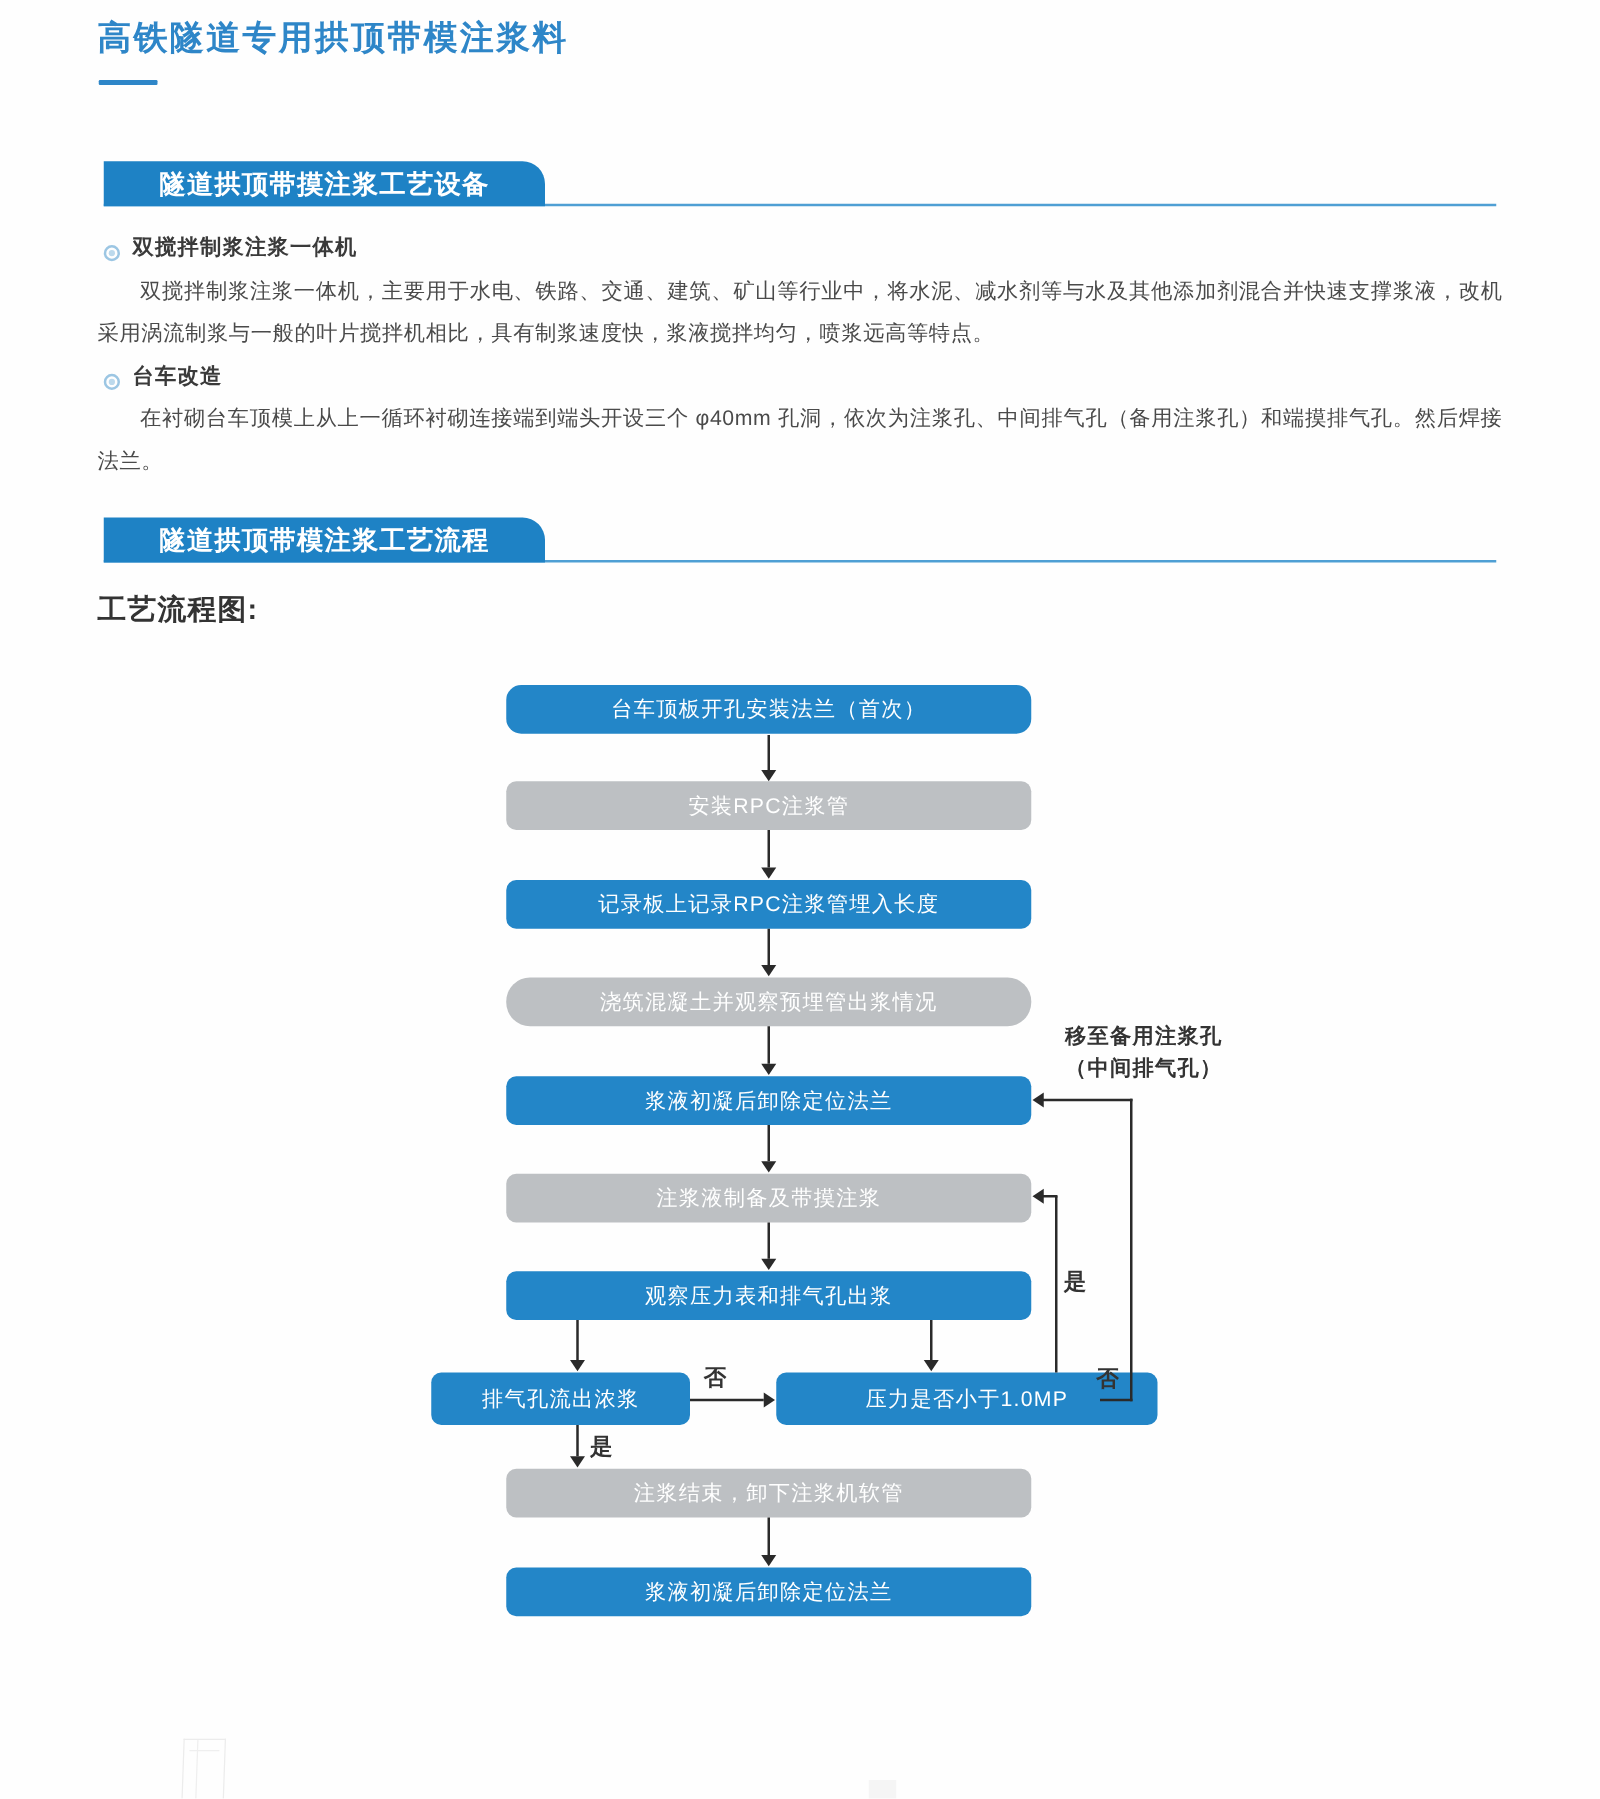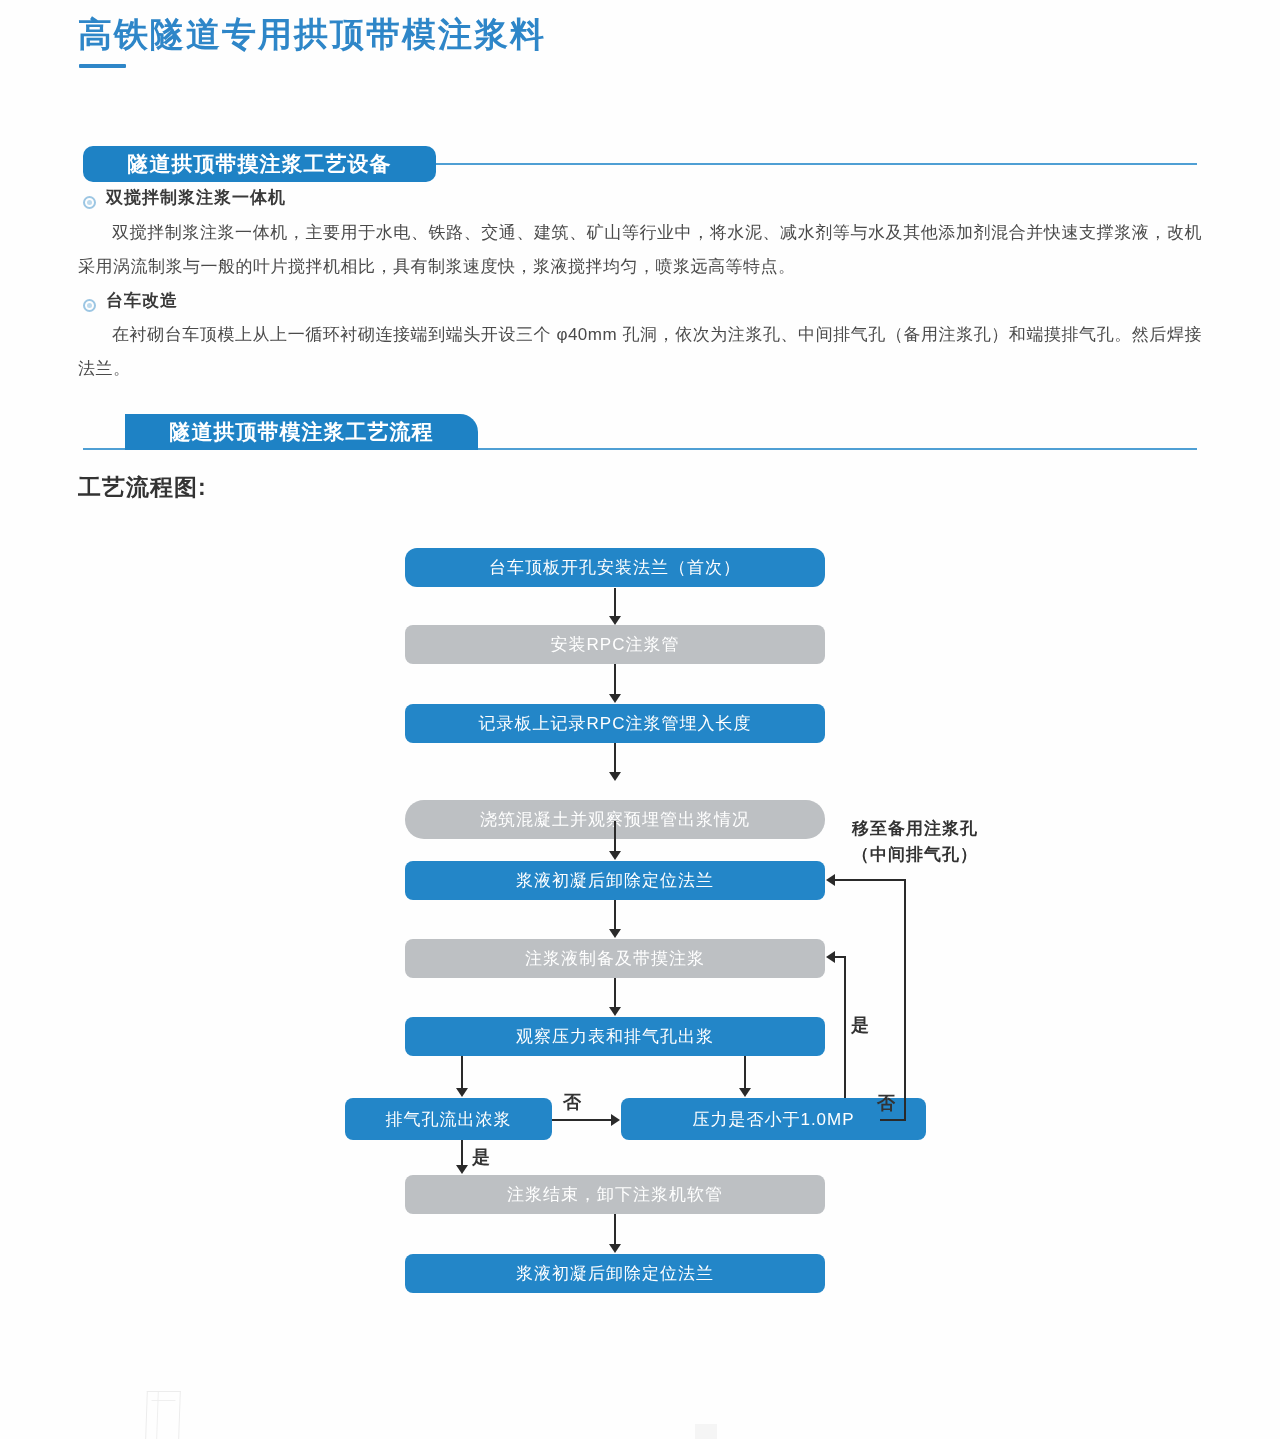--- a/index.html
+++ b/index.html
@@ -9,21 +9,21 @@
     --node-gray:#bdc0c3;
     --rule-blue:#4f9fd4;
     --arrow-dark:#2a2a2a;
   }
   *{margin:0;padding:0;box-sizing:border-box;}
   html,body{background:#ffffff;}
   body{font-family:"Liberation Sans","DejaVu Sans",sans-serif;}
   .page{position:relative;width:1280px;height:1439px;background:#fefefe;overflow:hidden;}
 
   
-  .doc-title{position:absolute;left:78px;top:12px;font-size:34px;font-weight:bold;
+  .doc-title{position:absolute;left:78px;top:12px;font-size:27px;font-weight:bold;
     color:var(--title-blue);letter-spacing:2px;}
   .title-underline{position:absolute;left:79px;top:64px;width:47px;height:4px;
     background:var(--title-blue);border-radius:1px;}
 
   
   .banner{position:absolute;left:83px;width:353px;height:36px;background:var(--banner-blue);
     border-radius:0 18px 0 0;color:#ffffff;font-size:21px;font-weight:bold;
     display:flex;align-items:center;justify-content:center;letter-spacing:1px;z-index:2;}
   .banner-rule{position:absolute;left:83px;width:1114px;height:2px;background:var(--rule-blue);z-index:1;}
 
@@ -72,43 +72,43 @@
   .footer-smudge{position:absolute;left:695px;top:1424px;width:22px;height:15px;background:#f5f5f5;}
 </style>
 </head>
 <body>
 
 <div class="page">
 
   <div class="doc-title">高铁隧道专用拱顶带模注浆料</div>
   <div class="title-underline"></div>
 
-  <div class="banner" style="top:146px;border-radius:10px;">隧道拱顶带摸注浆工艺设备</div>
+  <div class="banner" style="top:129px;">隧道拱顶带摸注浆工艺设备</div>
   <div class="banner-rule" style="top:163px;"></div>
 
   <div class="bullet-row" style="top:186px;">
     <span class="bullet-icon"></span>
     <span class="bullet-heading">双搅拌制浆注浆一体机</span>
   </div>
   <div class="para" style="top:216px;">双搅拌制浆注浆一体机，主要用于水电、铁路、交通、建筑、矿山等行业中，将水泥、减水剂等与水及其他添加剂混合并快速支撑浆液，改机采用涡流制浆与一般的叶片搅拌机相比，具有制浆速度快，浆液搅拌均匀，喷浆远高等特点。</div>
 
   <div class="bullet-row" style="top:289px;">
     <span class="bullet-icon"></span>
     <span class="bullet-heading">台车改造</span>
   </div>
   <div class="para" style="top:318px;">在衬砌台车顶模上从上一循环衬砌连接端到端头开设三个 φ40mm 孔洞，依次为注浆孔、中间排气孔（备用注浆孔）和端摸排气孔。然后焊接法兰。</div>
 
-  <div class="banner" style="top:414px;margin-left:42px;">隧道拱顶带模注浆工艺流程</div>
+  <div class="banner" style="top:414px;">隧道拱顶带模注浆工艺流程</div>
   <div class="banner-rule" style="top:448px;"></div>
   <div class="flow-label" style="top:472px;">工艺流程图:</div>
 
   <div class="node std blue" style="top:548px;border-radius:12px;">台车顶板开孔安装法兰（首次）</div>
   <div class="node std gray" style="top:625px;">安装RPC注浆管</div>
   <div class="node std blue" style="top:704px;">记录板上记录RPC注浆管埋入长度</div>
-  <div class="node std gray" style="top:800px;border-radius:19px;">浇筑混凝土并观察预埋管出浆情况</div>
+  <div class="node std gray" style="top:782px;border-radius:19px;">浇筑混凝土并观察预埋管出浆情况</div>
   <div class="node std blue" style="top:861px;">浆液初凝后卸除定位法兰</div>
   <div class="node std gray" style="top:939px;">注浆液制备及带摸注浆</div>
   <div class="node std blue" style="top:1017px;">观察压力表和排气孔出浆</div>
   <div class="node blue" style="left:345px;top:1098px;width:207px;height:42px;">排气孔流出浓浆</div>
   <div class="node blue" style="left:621px;top:1098px;width:305px;height:42px;">压力是否小于1.0MP</div>
   <div class="node std gray" style="top:1175px;">注浆结束，卸下注浆机软管</div>
   <div class="node std blue" style="top:1254px;">浆液初凝后卸除定位法兰</div>
 
   <div class="varrow" style="left:614px;top:588px;height:28px;"></div>
   <div class="varrow" style="left:614px;top:664px;height:30px;"></div>

